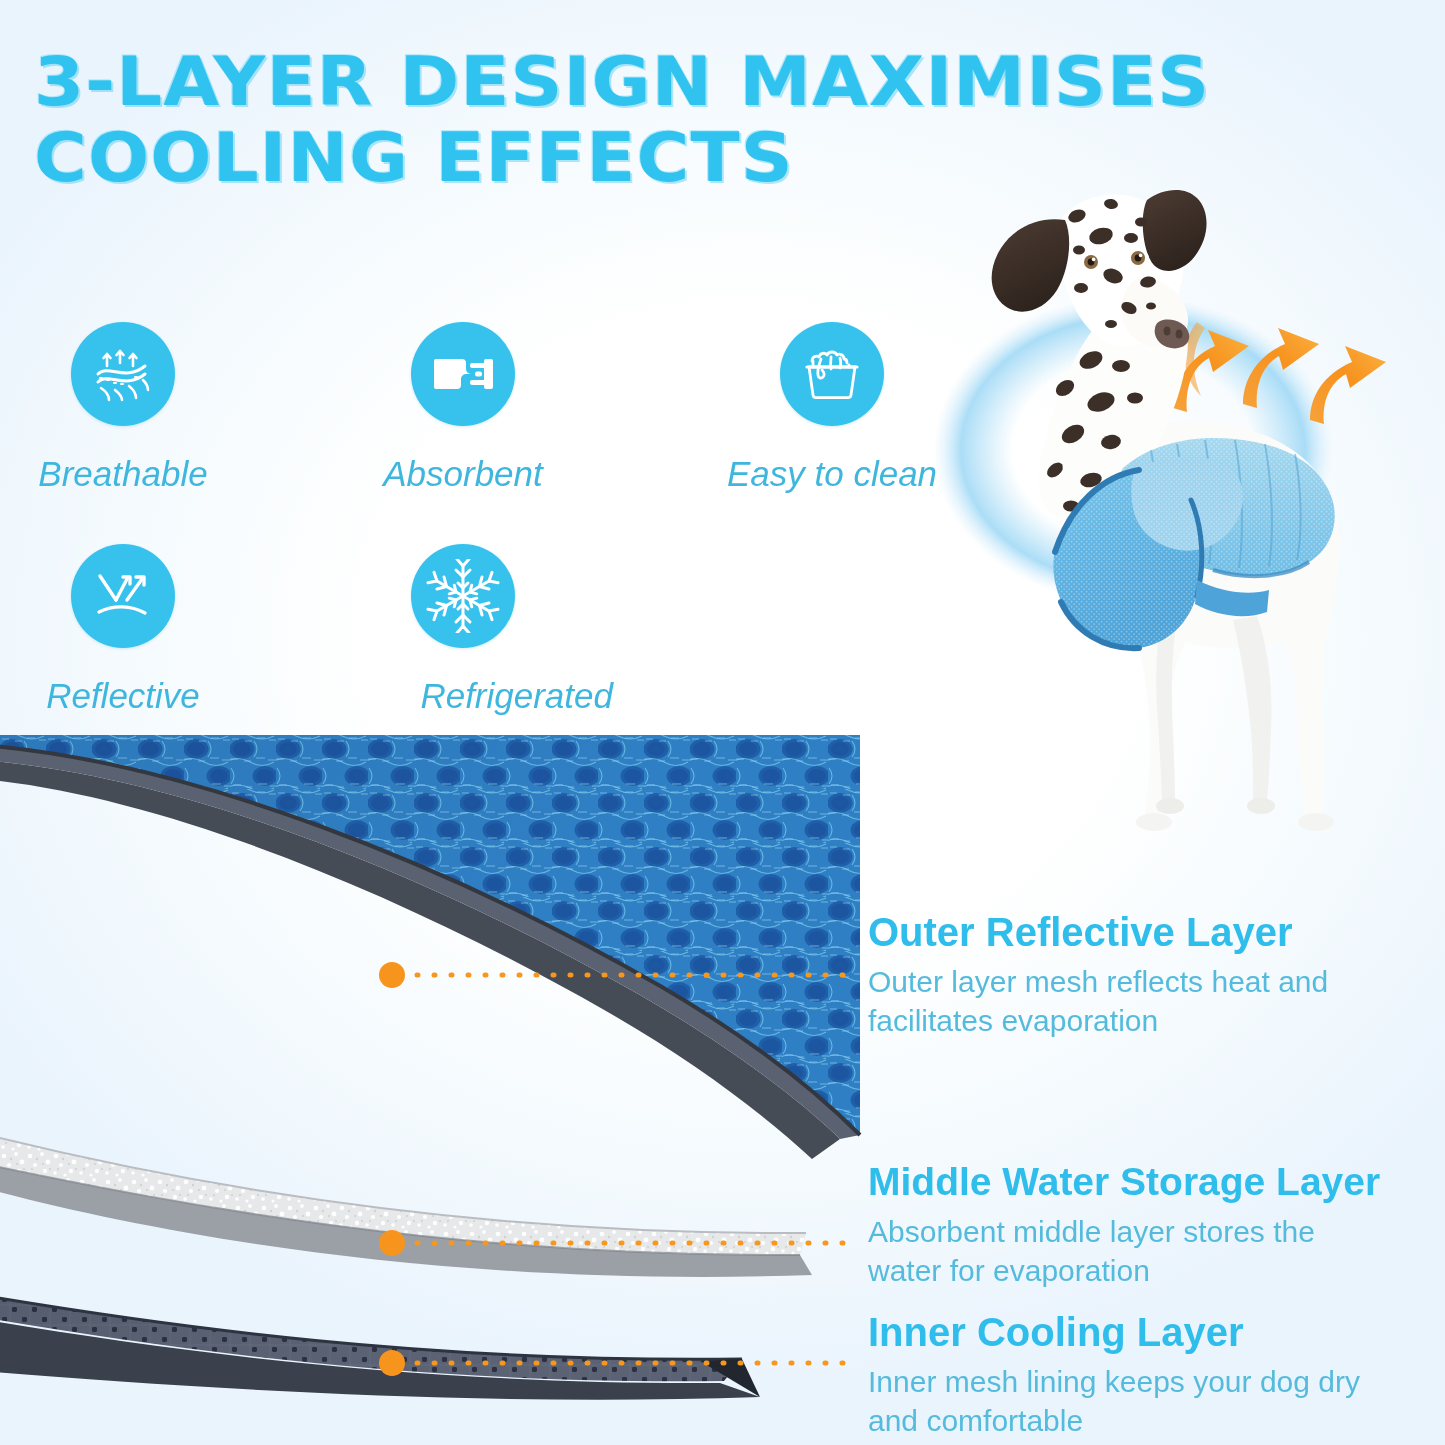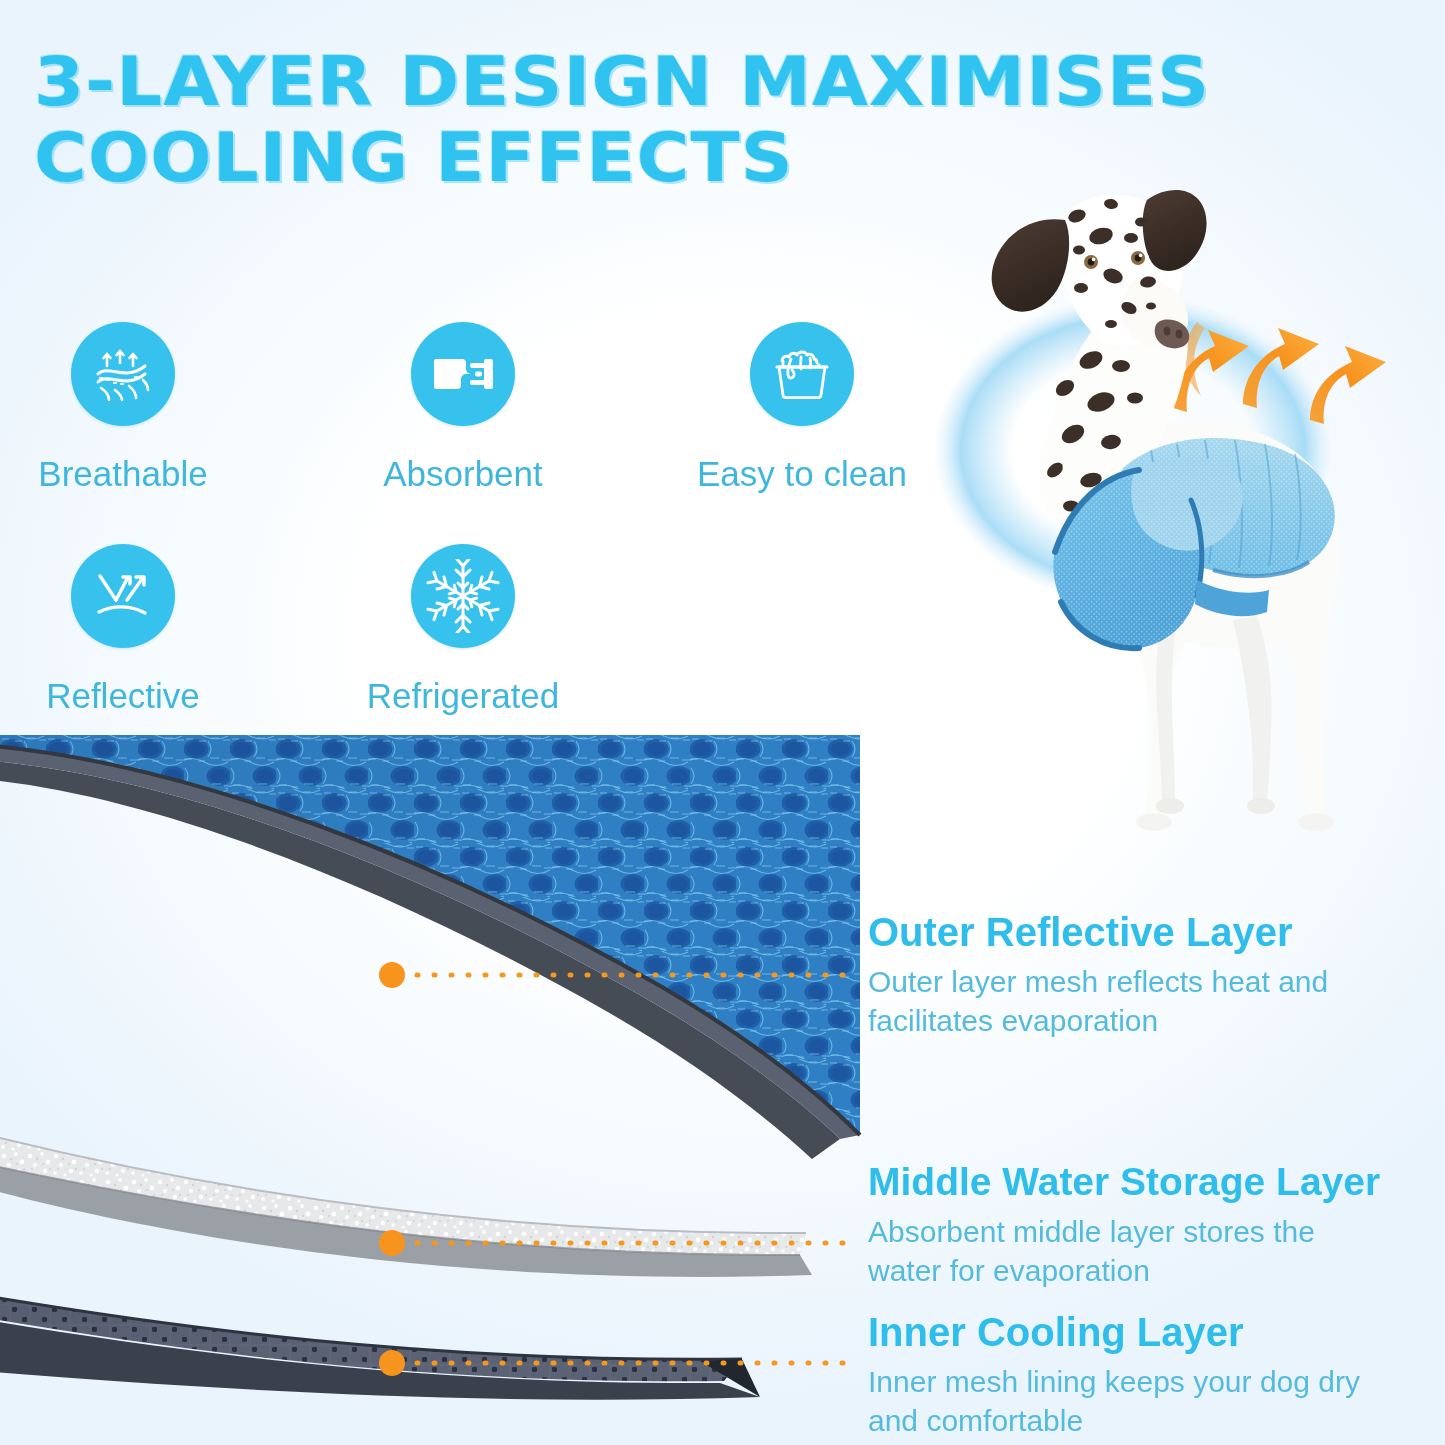--- a/index.html
+++ b/index.html
@@ -31,21 +31,21 @@
     text-transform:uppercase;
     transform:scaleX(1.06);
     transform-origin:left center;
     white-space:nowrap;
     text-shadow:
       2px 2px 0 rgba(49,195,239,.38),
       -1px -1px 0 rgba(120,218,245,.55);
   }
 
   
-  .features{position:absolute;left:0;top:322px;width:960px;}
+  .features{position:absolute;left:0;top:322px;width:960px;font-style:italic;}
   .frow{position:relative;height:222px;}
   .fitem{position:absolute;width:300px;text-align:center;}
   .fitem .circle{
     width:104px;height:104px;border-radius:50%;
     background:#36c2ec;
     margin:0 auto;
     display:flex;align-items:center;justify-content:center;
     box-shadow:0 1px 3px rgba(60,170,215,.22);
   }
   .fitem .circle svg{display:block;}
@@ -122,21 +122,21 @@
             <path d="M22 22 h14 a4 4 0 0 1 4 4 v6 a5 5 0 0 0 5 5 h-5 a5 5 0 0 0 -5 5 v6 a4 4 0 0 1 -4 4 h-14 a2 2 0 0 1 -2 -2 v-26 a2 2 0 0 1 2 -2 z"></path>
             <rect x="44" y="26" width="16" height="5" rx="2.2"></rect>
             <rect x="44" y="43" width="16" height="5" rx="2.2"></rect>
             <rect x="58" y="22" width="9" height="30" rx="2"></rect>
             <rect x="49" y="34.5" width="7" height="5" rx="2.2"></rect>
           </svg>
         </div>
         <div class="flabel">Absorbent</div>
       </div>
 
-      <div class="fitem" style="left:652px;top:0;">
+      <div class="fitem" style="left:682px;top:0;">
         <div class="circle">
           <svg width="70" height="70" viewBox="0 0 70 70" fill="none" stroke="#ffffff" stroke-width="2.8" stroke-linecap="round" stroke-linejoin="round">
             <path d="M12 28 h46 l-4 28 a3 3 0 0 1 -3 2.6 h-32 a3 3 0 0 1 -3 -2.6 z"></path>
             <path d="M10 28 h50" stroke-width="3.2"></path>
             <path d="M15 22 c0 -4 4 -6 7 -4 c1 -4 6 -5 8 -2 c2 -4 8 -4 10 0 c3 -2 7 0 7 4 c2 0 3 2 3 4"></path>
             <path d="M16 22 v6 M52 26 v2"></path>
             <path d="M24 20 c-2 6 -4 10 -3 16 c.5 3 3 4 5 2 c2 -2 1 -5 -1 -7"></path>
             <path d="M34 18 c0 5 -1 8 0 12"></path>
             <path d="M43 19 c1 4 1 7 0 10"></path>
           </svg>
@@ -156,21 +156,21 @@
             <path d="M36 17 h7 v7" fill="none"></path>
             <path d="M40 40 L55 19"></path>
             <path d="M49 17 h8 v8"></path>
             <path d="M29 40 L40 40" stroke-width="0"></path>
             <path d="M12 52 C26 45, 44 45, 58 53" stroke-width="3.4"></path>
           </svg>
         </div>
         <div class="flabel">Reflective</div>
       </div>
 
-      <div class="fitem" style="left:313px;top:0;">
+      <div class="fitem" style="left:313px;top:0;text-align:right;">
         <div class="circle">
           <svg width="74" height="74" viewBox="0 0 74 74" fill="none" stroke="#ffffff" stroke-width="3" stroke-linecap="round" stroke-linejoin="round">
             <g transform="translate(37,37)">
               <g>
                 <path d="M0 -30 V30"></path>
                 <path d="M0 -30 l-6 -7 M0 -30 l6 -7"></path>
                 <path d="M0 30 l-6 7 M0 30 l6 7"></path>
                 <path d="M0 -19 l-7 -7 M0 -19 l7 -7"></path>
                 <path d="M0 19 l-7 7 M0 19 l7 7"></path>
                 <path d="M0 -8 l-5 -5 M0 -8 l5 -5"></path>

